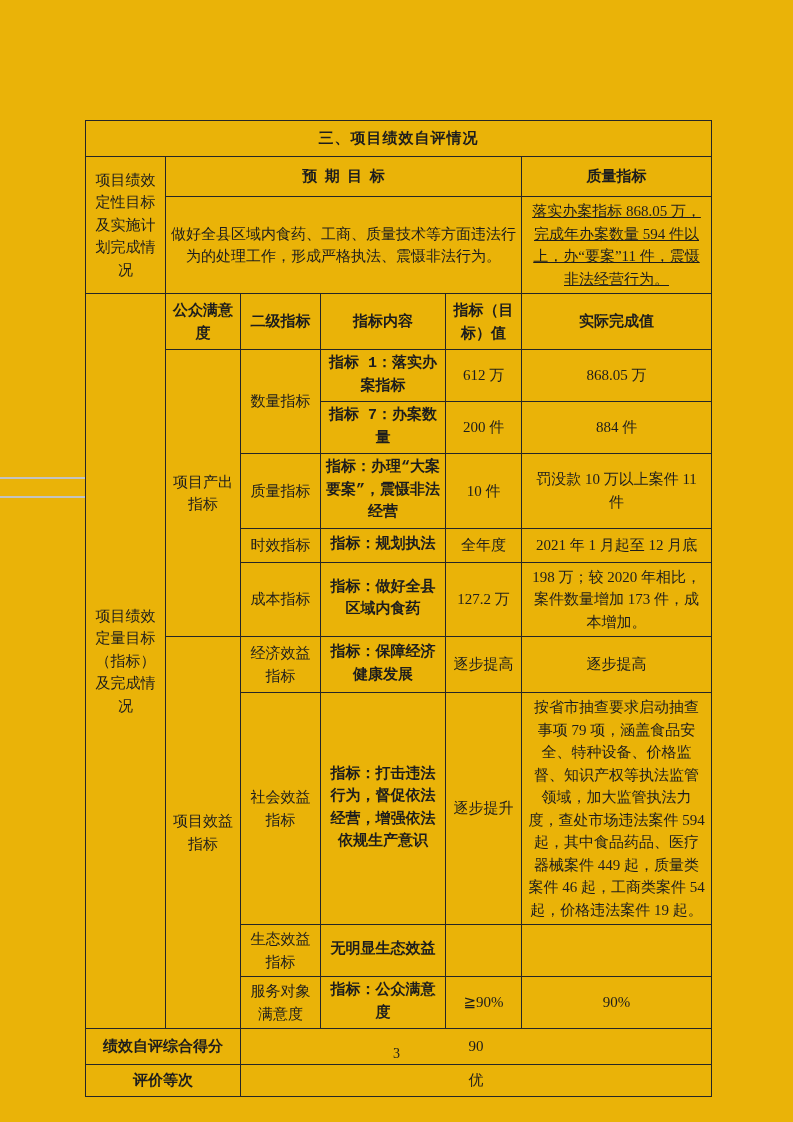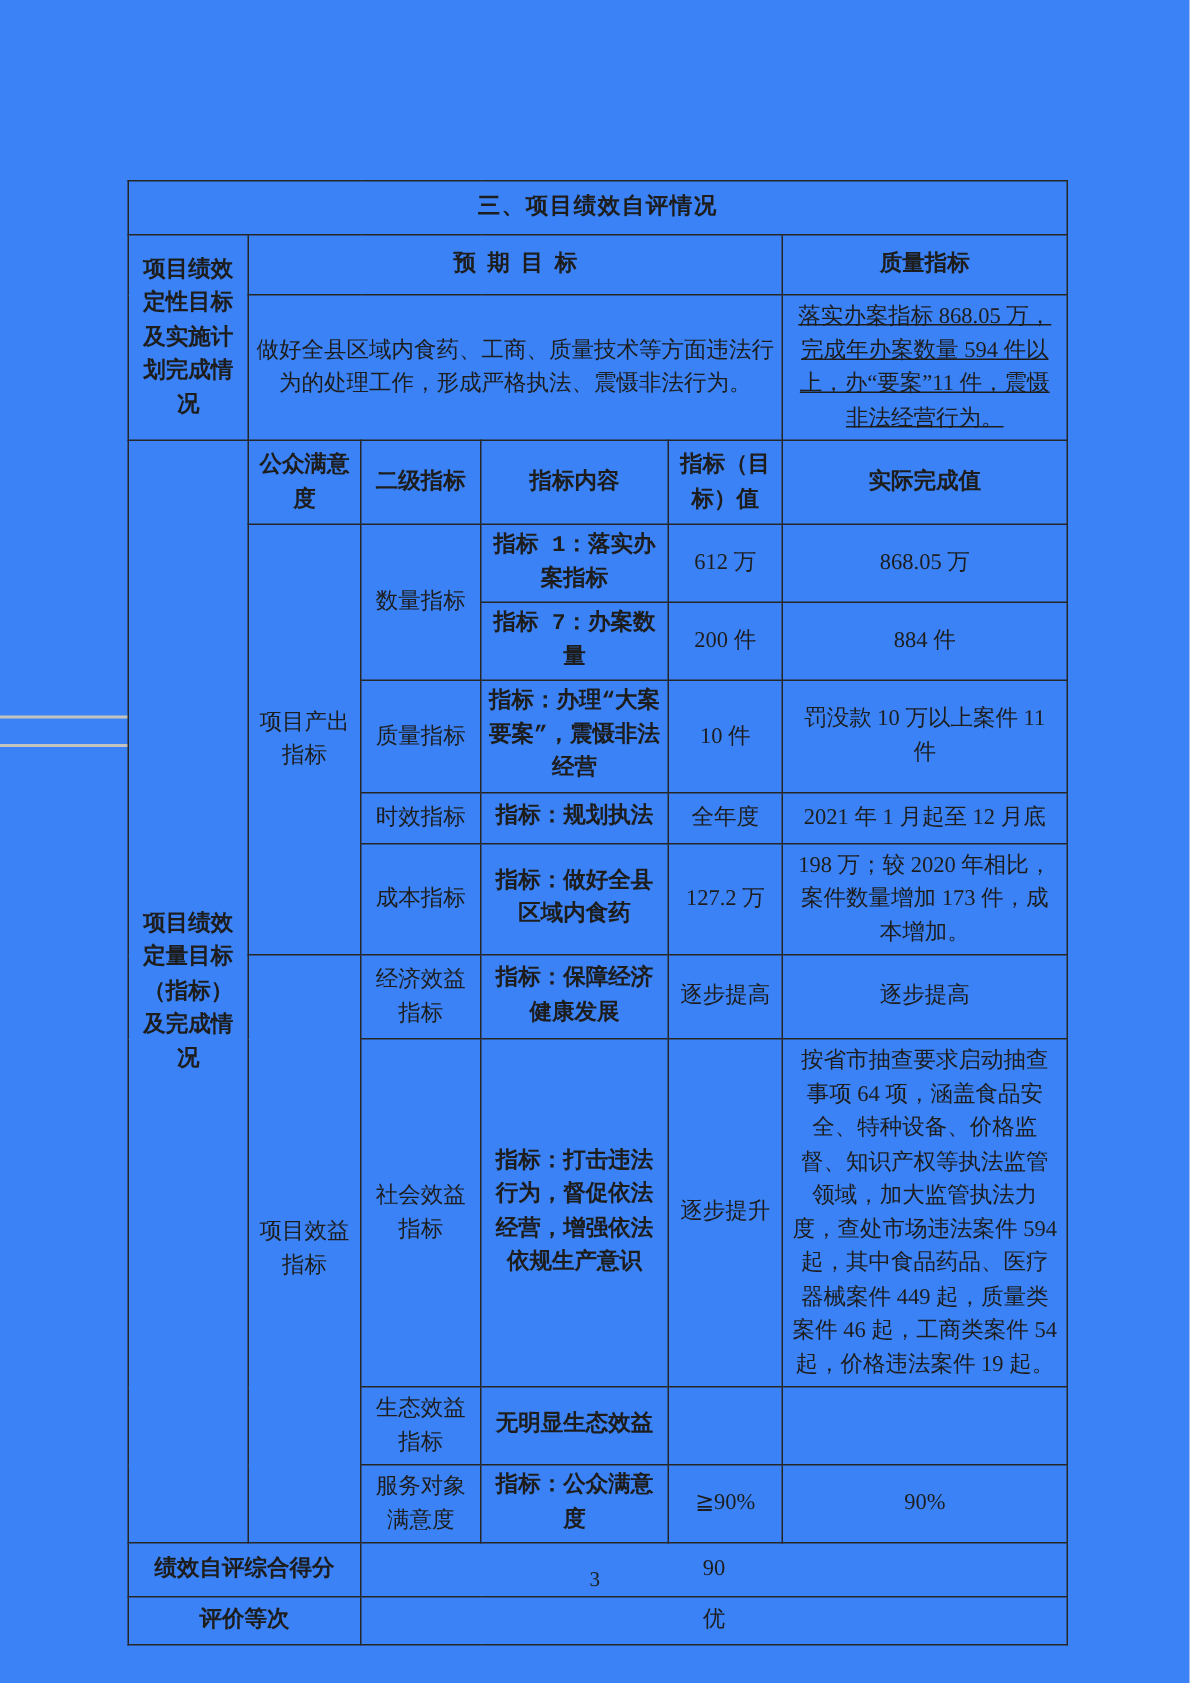--- a/index.html
+++ b/index.html
@@ -1,35 +1,35 @@
 <!DOCTYPE html>
 <html><head>
 <meta charset="utf-8">
 <style>
   * { margin:0; padding:0; box-sizing:border-box; }
   html, body { background:#ececea; }
   .page {
     position:relative; width:793px; height:1122px; margin:0 auto;
-    background:#3b82f6; color:#1d1d1d;
+    background:#eab308; color:#1d1d1d;
     font-family:"Liberation Serif","DejaVu Serif",serif;
     overflow:hidden;
   }
   table.report {
     position:absolute; left:85px; top:120px; width:626px;
     border-collapse:collapse; table-layout:fixed;
   }
   .report td {
     border:1px solid #262626; font-size:15px; line-height:1.5;
     text-align:center; vertical-align:middle; padding:3px 5px;
     word-break:break-all;
   }
   .title-cell { font-weight:bold; font-size:16px; letter-spacing:1px; }
   .hd { font-weight:bold; }
   .pre { white-space:pre; }
-  .vh { white-space:pre-line; font-weight:bold; }
+  .vh { white-space:pre-line; font-weight:normal; }
   .vh-q { line-height:1.75; }
   .vh-t { line-height:3.2; }
   .grp { line-height:2.4; }
   .tl { text-align:left; }
   .just { text-align:justify; }
   .para { line-height:1.8; padding:6px 10px; }
   .compact { font-size:14px; line-height:1.45; padding:4px 6px;text-decoration:underline; }
   .content-cell { font-weight:bold; text-align:left; padding:4px 6px; line-height:1.5;font-family:Liberation Mono, monospace; }
   .long { font-size:14px; line-height:1.6; padding:6px 8px; }
   .artifact { position:absolute; left:0; height:2px; background:#c3c3c0; }
@@ -126,21 +126,21 @@
         <td>经济效益指标</td>
         <td class="content-cell">指标：保障经济健康发展</td>
         <td>逐步提高</td>
         <td>逐步提高</td>
       </tr>
 
       <tr style="height:224px">
         <td>社会效益指标</td>
         <td class="content-cell">指标：打击违法行为，督促依法经营，增强依法依规生产意识</td>
         <td>逐步提升</td>
-        <td class="tl just long">按省市抽查要求启动抽查事项 64 项，涵盖食品安全、特种设备、价格监督、知识产权等执法监管领域，加大监管执法力度，查处市场违法案件 594 起，其中食品药品、医疗器械案件 449 起，质量类案件 46 起，工商类案件 54 起，价格违法案件 19 起。</td>
+        <td class="tl just long">按省市抽查要求启动抽查事项 79 项，涵盖食品安全、特种设备、价格监督、知识产权等执法监管领域，加大监管执法力度，查处市场违法案件 594 起，其中食品药品、医疗器械案件 449 起，质量类案件 46 起，工商类案件 54 起，价格违法案件 19 起。</td>
       </tr>
 
       <tr style="height:50px">
         <td>生态效益指标</td>
         <td class="content-cell">无明显生态效益</td>
         <td></td>
         <td></td>
       </tr>
 
       <tr style="height:44px">

